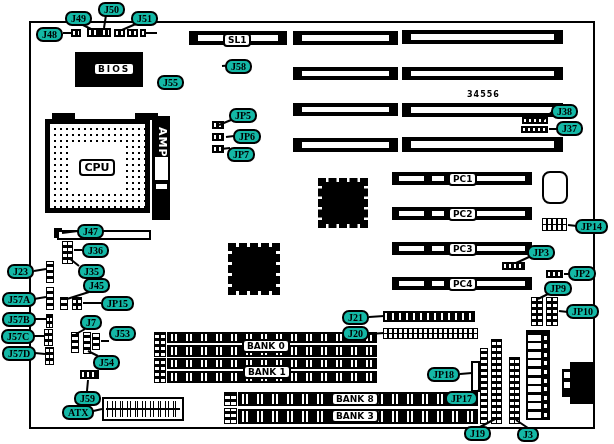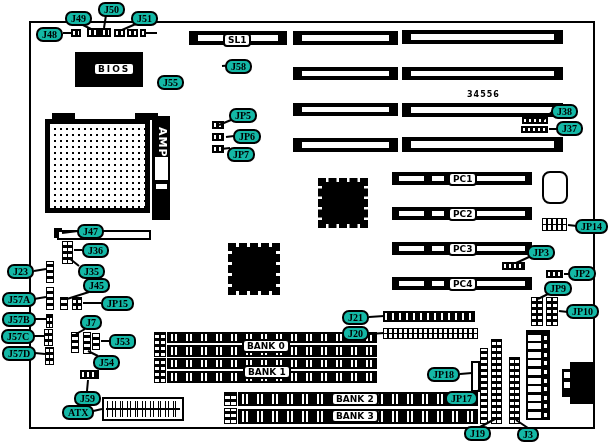--- a/index.html
+++ b/index.html
@@ -123,20 +123,23 @@
   <div class="co" style="left:233px;top:129px;">JP6</div>
   <div class="co" style="left:227px;top:147px;">JP7</div>
   <div class="hstrip" style="left:212px;top:121px;width:12px;height:8px;"></div>
   <div class="hstrip" style="left:212px;top:133px;width:12px;height:8px;"></div>
   <div class="hstrip" style="left:212px;top:145px;width:12px;height:8px;"></div>
 
   <div class="abs" style="left:52px;top:113px;width:23px;height:7px;background:#000;"></div>
   <div class="abs" style="left:135px;top:113px;width:23px;height:7px;background:#000;"></div>
   <div class="abs" style="left:45px;top:119px;width:95px;height:84px;border:5px solid #000;background-color:#fff;z-index:2;
               background-image:radial-gradient(#000 1.1px,transparent 1.4px);background-size:6px 6px;background-position:2px 2px;"></div>
+  <div class="abs" style="left:72px;top:142px;width:50px;height:51px;background:#fff;z-index:3;display:flex;align-items:center;justify-content:center;">
+    <span class="sl" style="position:static;font-size:11px;line-height:13px;">CPU</span>
+  </div>
 
   <div class="abs" style="left:152px;top:116px;width:18px;height:104px;background:#000;z-index:2;"></div>
   <div class="abs" style="left:153px;top:120px;width:16px;height:44px;color:#fff;font-weight:bold;font-size:11px;
               writing-mode:vertical-rl;text-align:center;z-index:3;letter-spacing:1px;">AMP</div>
   <div class="abs" style="left:155px;top:157px;width:13px;height:23px;background:#fff;z-index:3;"></div>
   <div class="abs" style="left:156px;top:184px;width:11px;height:5px;background:#fff;z-index:3;"></div>
 
   <div class="abs" style="left:54px;top:228px;width:8px;height:10px;background:#000;z-index:3;"></div>
   <div class="white-box" style="left:57px;top:230px;width:90px;height:6px;"></div>
   <div class="co" style="left:77px;top:224px;">J47</div>
@@ -146,21 +149,21 @@
   <div class="co" style="left:78px;top:264px;">J35</div>
   <div class="co" style="left:83px;top:278px;">J45</div>
   <div class="vstrip2" style="left:60px;top:297px;width:8px;height:13px;"></div>
   <div class="vstrip2" style="left:72px;top:297px;width:10px;height:13px;"></div>
   <div class="co" style="left:101px;top:296px;">JP15</div>
 
   <div class="co" style="left:80px;top:315px;">J7</div>
   <div class="vstrip2" style="left:71px;top:332px;width:8px;height:21px;"></div>
   <div class="vstrip2" style="left:83px;top:332px;width:8px;height:22px;"></div>
   <div class="vstrip2" style="left:92px;top:333px;width:8px;height:17px;"></div>
-  <div class="co" style="left:109px;top:334px;border-radius:6px;">J53</div>
+  <div class="co" style="left:109px;top:326px;">J53</div>
   <div class="co" style="left:93px;top:355px;">J54</div>
   <div class="hstrip" style="left:80px;top:370px;width:19px;height:9px;"></div>
   <div class="co" style="left:74px;top:391px;">J59</div>
   <div class="co" style="left:62px;top:405px;">ATX</div>
   <div class="white-box" style="left:102px;top:397px;width:78px;height:20px;">
     <div style="position:absolute;inset:2px;
         background:repeating-linear-gradient(90deg,transparent 0 1px,#000 1px 2px,transparent 2px 6px,#000 6px 7px,transparent 7px 7.6px),
                    linear-gradient(0deg,transparent 0 44%,#000 44% 56%,transparent 56% 100%);"></div>
   </div>
 
@@ -211,21 +214,21 @@
   <div class="vstrip2" style="left:154px;top:332px;width:12px;height:25px;"></div>
   <div class="membar" style="left:167px;top:332px;width:210px;height:11px;"></div>
   <div class="membar" style="left:167px;top:345px;width:210px;height:12px;"></div>
   <div class="sl" style="left:242px;top:339px;">BANK 0</div>
   <div class="vstrip2" style="left:154px;top:358px;width:12px;height:25px;"></div>
   <div class="membar" style="left:167px;top:358px;width:210px;height:11px;"></div>
   <div class="membar" style="left:167px;top:371px;width:210px;height:12px;"></div>
   <div class="sl" style="left:243px;top:365px;">BANK 1</div>
   <div class="vstrip2" style="left:224px;top:392px;width:13px;height:14px;"></div>
   <div class="membar" style="left:238px;top:392px;width:240px;height:14px;"></div>
-  <div class="sl" style="left:331px;top:392px;">BANK 2</div>
+  <div class="sl" style="left:331px;top:392px;">BANK 8</div>
   <div class="vstrip2" style="left:224px;top:408px;width:13px;height:16px;"></div>
   <div class="membar" style="left:238px;top:409px;width:240px;height:15px;"></div>
   <div class="sl" style="left:331px;top:409px;">BANK 3</div>
 
   <div class="white-box" style="left:471px;top:361px;width:5px;height:27px;"></div>
   <div class="co" style="left:427px;top:367px;">JP18</div>
   <div class="vstrip2" style="left:480px;top:348px;width:8px;height:76px;"></div>
   <div class="co" style="left:445px;top:391px;">JP17</div>
   <div class="vstrip2" style="left:491px;top:339px;width:11px;height:85px;"></div>
   <div class="co" style="left:464px;top:426px;">J19</div>

